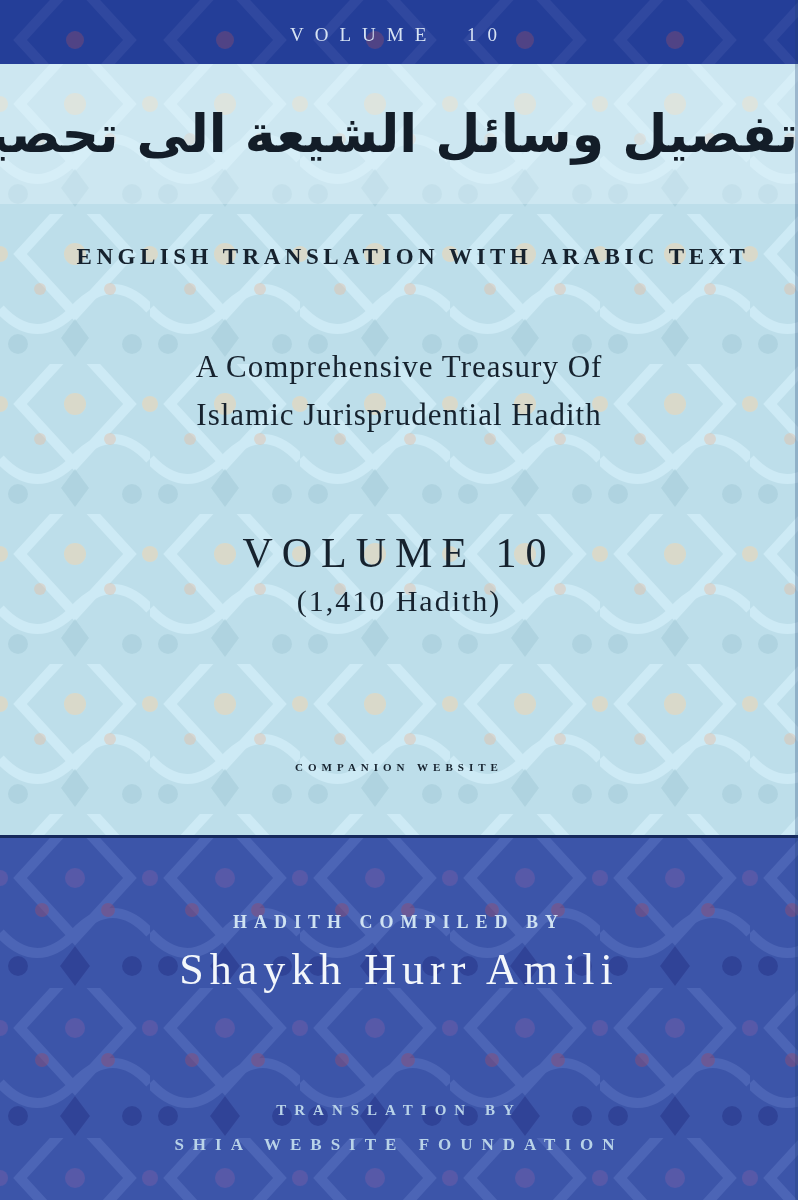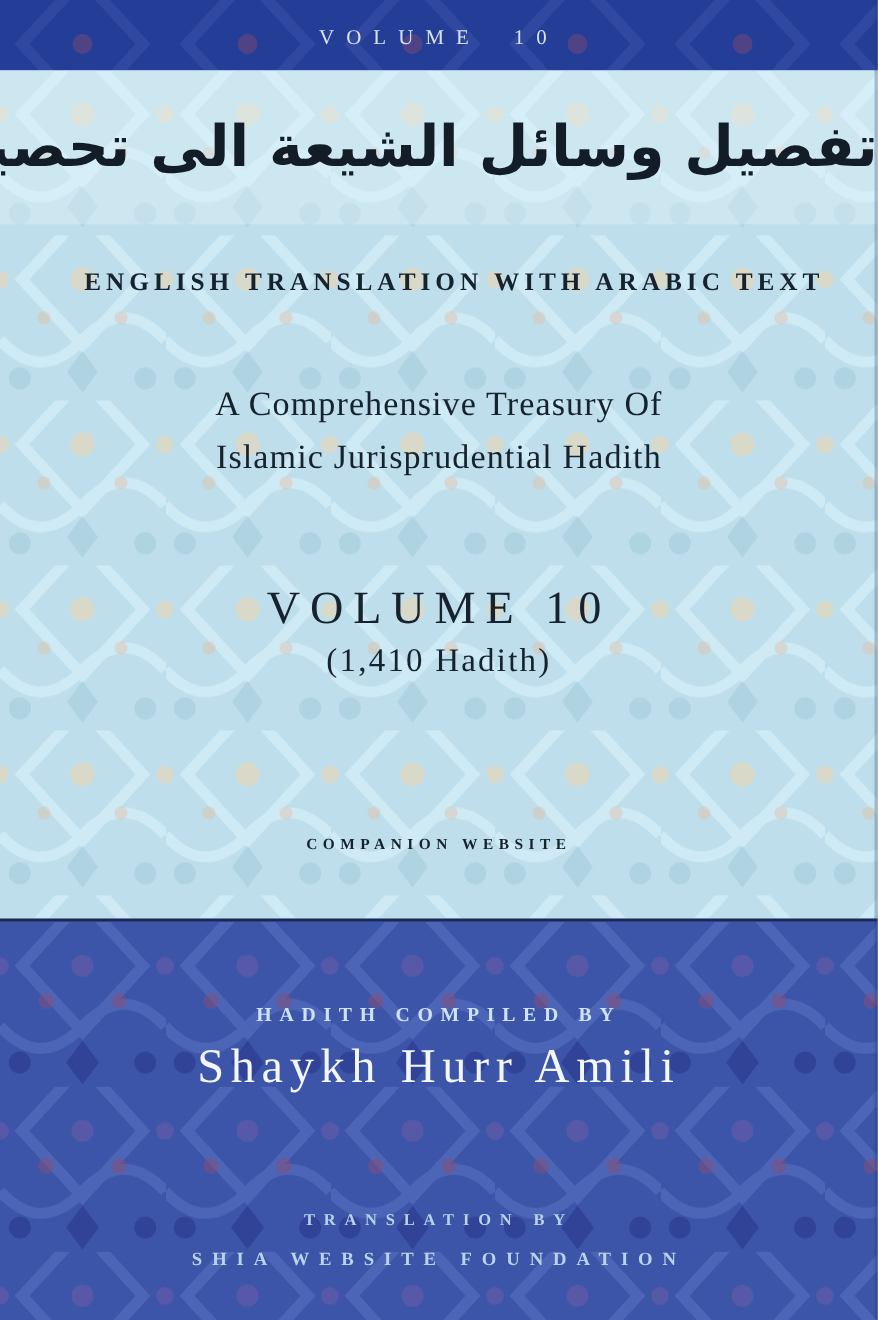--- a/index.html
+++ b/index.html
@@ -45,21 +45,21 @@
     direction:rtl;
   }
 
   
   .tagline{top:180px;color:var(--ink);font-size:23px;font-weight:700;letter-spacing:4.5px;padding-left:28px;}
   .main-title{top:200px;color:#111a24;font-size:53px;font-weight:700;letter-spacing:9px;}
   .subtitle-1{top:285px;color:var(--ink);font-size:31px;letter-spacing:1px;}
   .subtitle-2{top:314px;color:var(--ink);font-size:31px;letter-spacing:1px;margin-top:19px;}
   .volume-big{top:465px;color:var(--ink);font-size:42px;letter-spacing:9px;}
   .hadith-count{top:520px;color:var(--ink);font-size:30px;letter-spacing:2px;}
-  .companion-label{top:697px;color:var(--ink);font-size:14px;font-weight:700;letter-spacing:5px;}
+  .companion-label{top:697px;color:var(--ink);font-size:11px;font-weight:700;letter-spacing:5px;}
   .companion-site{top:724px;color:#101922;font-size:23px;font-weight:700;letter-spacing:4px;}
 
   
   .compiled-label{top:74px;color:var(--footer-label);font-size:18px;font-weight:700;letter-spacing:7px;}
   .compiler-name{top:106px;color:var(--footer-name);font-size:44px;font-weight:400;letter-spacing:6px;}
   .translated-label{top:264px;color:var(--footer-small);font-size:15px;font-weight:700;letter-spacing:8px;}
   .translator-name{top:297px;color:var(--footer-small);font-size:17px;font-weight:700;letter-spacing:9px;}
 </style>
 </head>
 <body>

